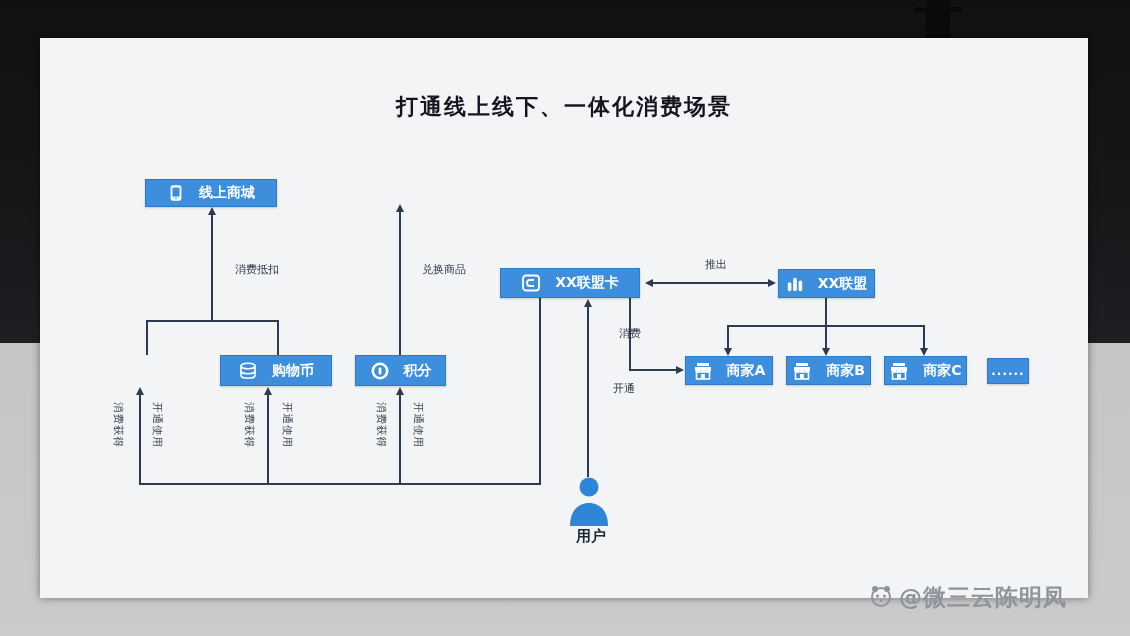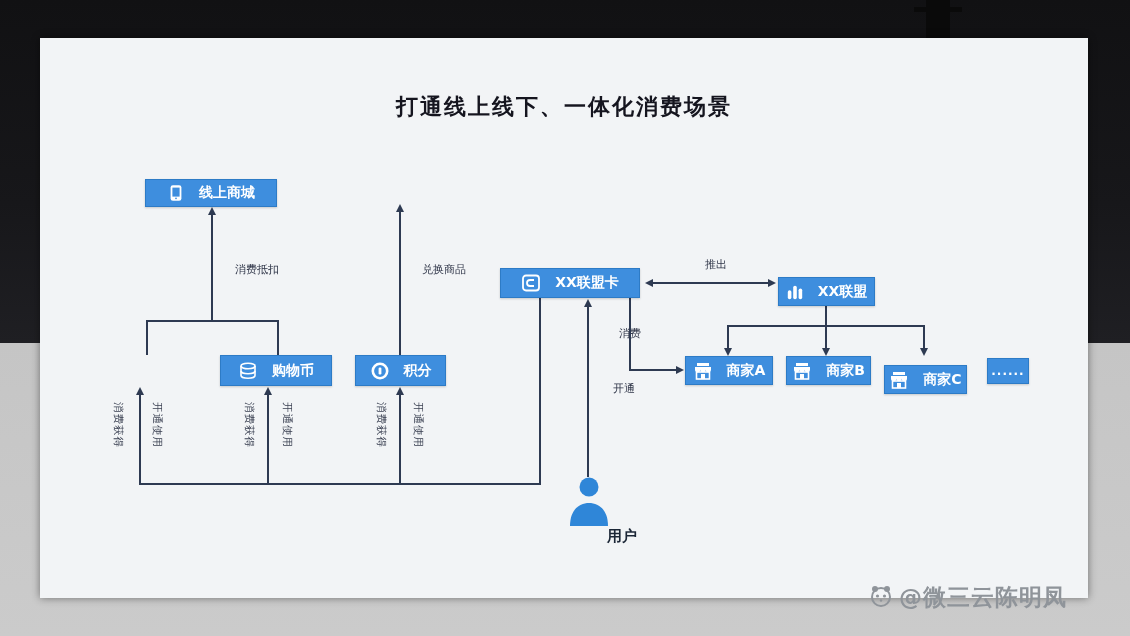--- a/index.html
+++ b/index.html
@@ -102,21 +102,21 @@
   <div class="node" style="left:500px;top:268px;width:140px;height:30px;">
     <span>
         <svg width="20" height="20" viewBox="0 0 20 20">
           <rect x="2" y="2.5" width="16" height="15" rx="3" fill="none" stroke="#fff" stroke-width="1.8"></rect>
           <path d="M13 7 H9 a3 3 0 0 0 -3 3 v0 a3 3 0 0 0 3 3 h4" fill="none" stroke="#fff" stroke-width="1.8"></path>
         </svg>
       </span>
     <span>XX联盟卡</span>
   </div>
 
-  <div class="node" style="left:778px;top:269px;width:97px;height:29px;margin-top:8px;">
+  <div class="node" style="left:778px;top:269px;width:97px;height:29px;">
     <span>
         <svg width="18" height="18" viewBox="0 0 20 20">
           <rect x="2" y="8" width="4" height="10" rx="2" fill="#fff"></rect>
           <rect x="8" y="3" width="4" height="15" rx="2" fill="#fff"></rect>
           <rect x="14" y="6" width="4" height="12" rx="2" fill="#fff"></rect>
         </svg>
       </span>
     <span>XX联盟</span>
   </div>
 
@@ -159,21 +159,21 @@
         <svg width="20" height="20" viewBox="0 0 20 20">
           <rect x="4" y="2" width="12" height="3" fill="#fff"></rect>
           <path d="M2 6 h16 v2.5 a2.6 2.6 0 0 1 -5.3 0 a2.6 2.6 0 0 1 -5.4 0 a2.6 2.6 0 0 1 -5.3 0 z" fill="#fff"></path>
           <rect x="3.5" y="11" width="13" height="7" fill="none" stroke="#fff" stroke-width="1.6"></rect>
           <rect x="8" y="13" width="4" height="5" fill="#fff"></rect>
         </svg>
       </span>
     <span>商家B</span>
   </div>
 
-  <div class="node" style="left:884px;top:356px;width:83px;height:29px;margin-top:9px;">
+  <div class="node" style="left:884px;top:356px;width:83px;height:29px;">
     <span>
         <svg width="20" height="20" viewBox="0 0 20 20">
           <rect x="4" y="2" width="12" height="3" fill="#fff"></rect>
           <path d="M2 6 h16 v2.5 a2.6 2.6 0 0 1 -5.3 0 a2.6 2.6 0 0 1 -5.4 0 a2.6 2.6 0 0 1 -5.3 0 z" fill="#fff"></path>
           <rect x="3.5" y="11" width="13" height="7" fill="none" stroke="#fff" stroke-width="1.6"></rect>
           <rect x="8" y="13" width="4" height="5" fill="#fff"></rect>
         </svg>
       </span>
     <span>商家C</span>
   </div>
@@ -181,21 +181,21 @@
   <div class="node dots" style="left:987px;top:358px;width:42px;height:26px;">
     <span>......</span>
   </div>
 
   <div style="position:absolute;left:566px;top:476px;">
     <svg width="46" height="50" viewBox="0 0 46 50">
         <circle cx="23" cy="11" r="9.5" fill="#2f86d8"></circle>
         <path d="M4 50 C4 34 13 27 23 27 C33 27 42 34 42 50 Z" fill="#2f86d8"></path>
       </svg>
   </div>
-  <div class="user-label" style="left:591px;top:527px;width:62px;">用户</div>
+  <div class="user-label" style="left:560px;top:527px;width:62px;">用户</div>
 
   <div class="watermark">
     <span><svg width="26" height="26" viewBox="0 0 26 26">
           <circle cx="7" cy="6" r="3" fill="#8f949a"></circle>
           <circle cx="19" cy="6" r="3" fill="#8f949a"></circle>
           <circle cx="13" cy="14" r="9" fill="none" stroke="#8f949a" stroke-width="2"></circle>
           <circle cx="9.5" cy="13" r="1.6" fill="#8f949a"></circle>
           <circle cx="16.5" cy="13" r="1.6" fill="#8f949a"></circle>
           <circle cx="13" cy="17.5" r="1.2" fill="#8f949a"></circle>
         </svg></span>

